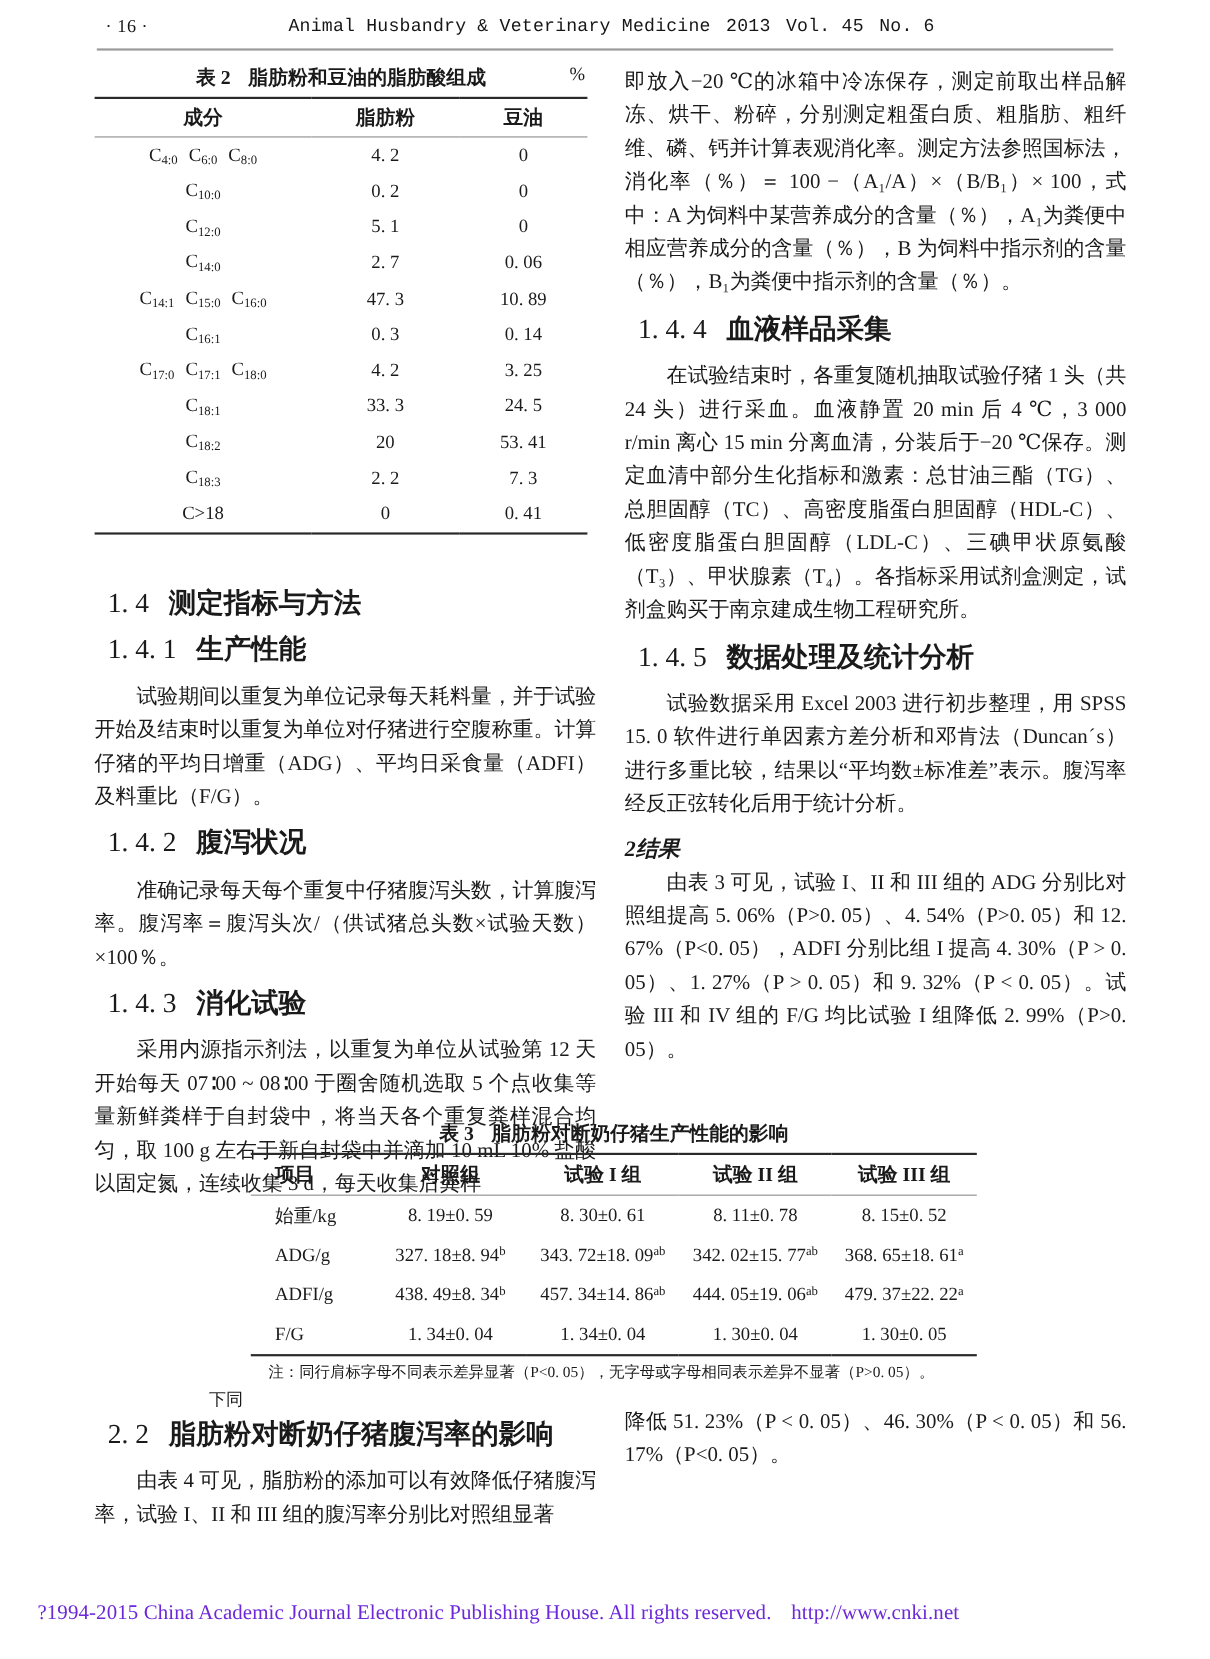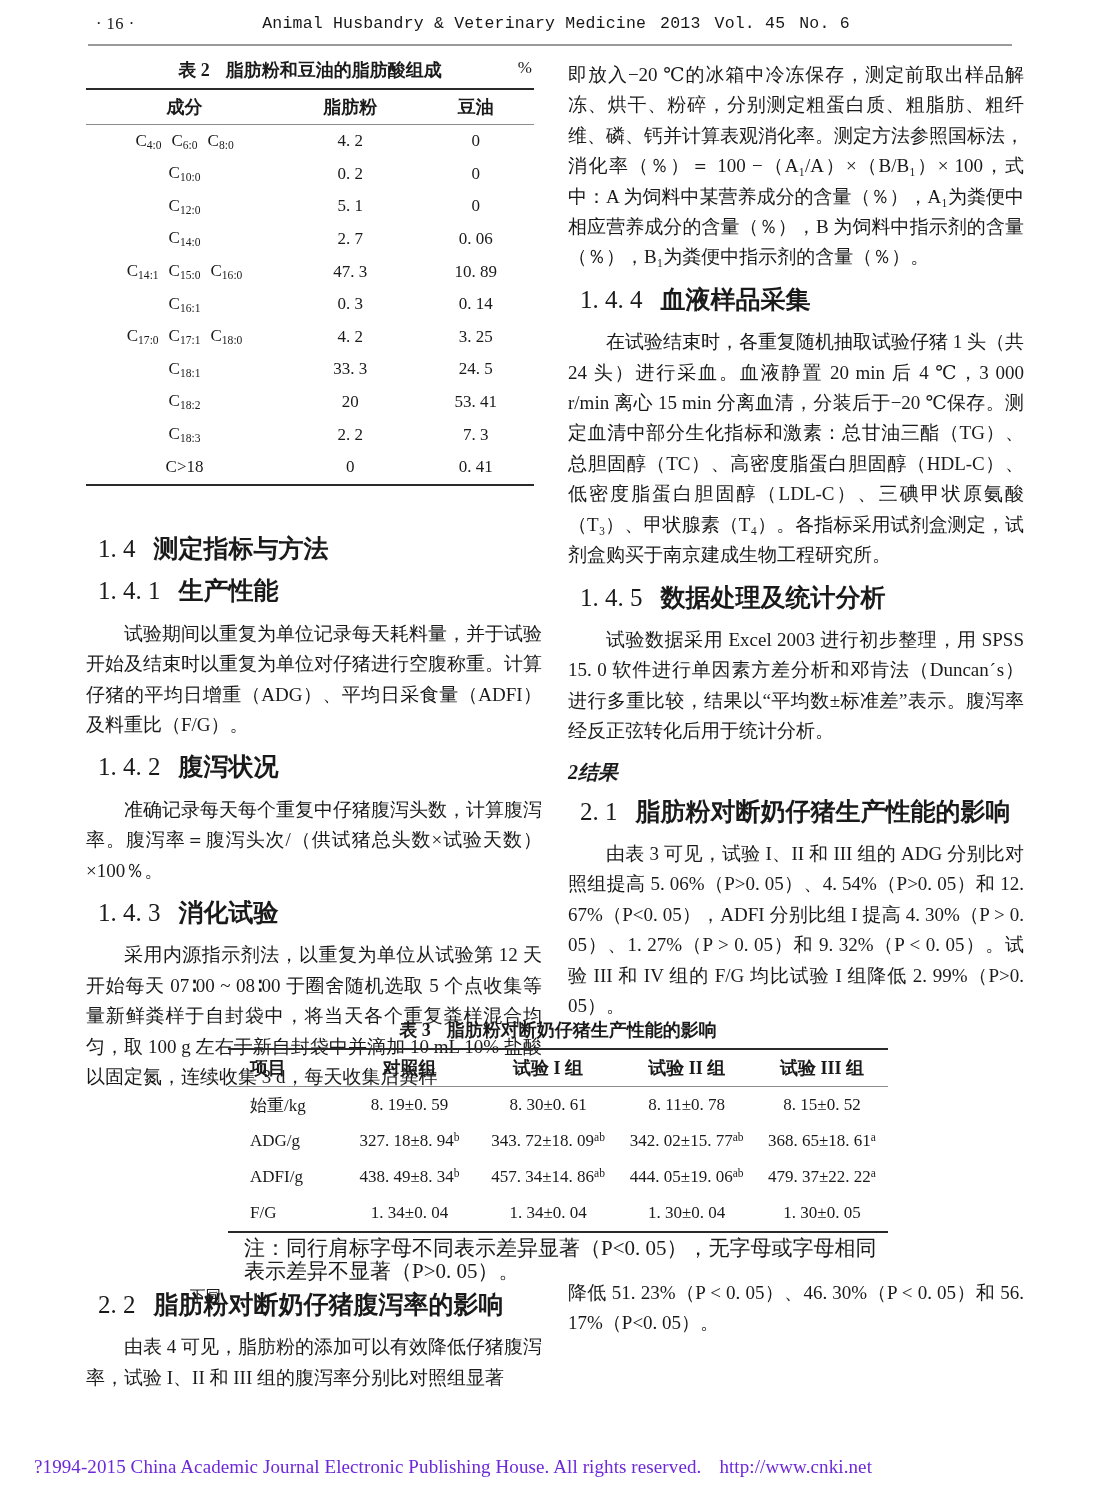--- a/index.html
+++ b/index.html
@@ -90,21 +90,21 @@
   .csp{display:inline-block;width:10px;}
 
   
   #table3-wrap{left:228px;top:1018px;width:660px;}
   #table3-wrap .cap-row{position:relative;height:30px;}
   #table3{font-size:17px;}
   #table3 .thead td{font-size:18px;height:36px;vertical-align:middle;font-weight:600;}
   #table3 tbody td{height:36px;vertical-align:middle;font-size:17px;}
   #table3 td.itemcol{text-align:left;padding-left:22px;}
   .tbl-note{
-    font-size:21px;line-height:23px;margin-top:4px;text-align:left;
+    font-size:14px;line-height:23px;margin-top:4px;text-align:left;
     padding-left:16px;
   }
   .tbl-note2{font-size:15.5px;line-height:23px;margin-top:1px;
     position:absolute;left:-38px;}
 
   
   .footer{
     position:absolute;left:34px;top:1456px;width:1040px;
     font-size:19px;color:#6d28d9;white-space:nowrap;
     letter-spacing:.1px;
@@ -203,21 +203,20 @@
     <p class="para indent">采用内源指示剂法，以重复为单位从试验第 12 天开始每天 07∶00 ~ 08∶00 于圈舍随机选取 5 个点收集等量新鲜粪样于自封袋中，将当天各个重复粪样混合均匀，取 100 g 左右于新自封袋中并滴加 10 mL 10% 盐酸以固定氮，连续收集 3 d，每天收集后粪样</p>
   </div>
 
   <div class="col col-right" style="top:60px;">
     <p class="para">即放入−20 ℃的冰箱中冷冻保存，测定前取出样品解冻、烘干、粉碎，分别测定粗蛋白质、粗脂肪、粗纤维、磷、钙并计算表观消化率。测定方法参照国标法，消化率（％）＝ 100 −（A₁/A）×（B/B₁）× 100，式中：A 为饲料中某营养成分的含量（％），A₁为粪便中相应营养成分的含量（％），B 为饲料中指示剂的含量（％），B₁为粪便中指示剂的含量（％）。</p>
     <p class="hd"><span class="num lat">1. 4. 4</span><span class="gap"></span><span>血液样品采集</span></p>
     <p class="para indent">在试验结束时，各重复随机抽取试验仔猪 1 头（共 24 头）进行采血。血液静置 20 min 后 4 ℃，3 000 r/min 离心 15 min 分离血清，分装后于−20 ℃保存。测定血清中部分生化指标和激素：总甘油三酯（TG）、总胆固醇（TC）、高密度脂蛋白胆固醇（HDL-C）、低密度脂蛋白胆固醇（LDL-C）、三碘甲状原氨酸（T₃）、甲状腺素（T₄）。各指标采用试剂盒测定，试剂盒购买于南京建成生物工程研究所。</p>
     <p class="hd"><span class="num lat">1. 4. 5</span><span class="gap"></span><span>数据处理及统计分析</span></p>
     <p class="para indent">试验数据采用 Excel 2003 进行初步整理，用 SPSS 15. 0 软件进行单因素方差分析和邓肯法（Duncanˊs）进行多重比较，结果以“平均数±标准差”表示。腹泻率经反正弦转化后用于统计分析。</p>
     <p class="hd2" style="margin-top:9px;font-style:italic;"><span class="num lat">2</span><span class="gap"></span><span>结果</span></p>
-    <p class="hd" style="margin-top:9px;"><span class="num lat">2. 1</span><span class="gap"></span><span>脂肪粉对断奶仔猪生产性能的影响</span></p>
     <p class="para indent">由表 3 可见，试验 I、II 和 III 组的 ADG 分别比对照组提高 5. 06%（P&gt;0. 05）、4. 54%（P&gt;0. 05）和 12. 67%（P&lt;0. 05），ADFI 分别比组 I 提高 4. 30%（P &gt; 0. 05）、1. 27%（P &gt; 0. 05）和 9. 32%（P &lt; 0. 05）。试验 III 和 IV 组的 F/G 均比试验 I 组降低 2. 99%（P&gt;0. 05）。</p>
   </div>
 
   <div class="tbl-wrap" id="table3-wrap">
     <div class="cap-row">
       <div class="tbl-cap"><span>表 3</span><span class="cgap"></span><span>脂肪粉对断奶仔猪生产性能的影响</span></div>
     </div>
     <table id="table3">
       <tbody>
         <tr class="thead">

